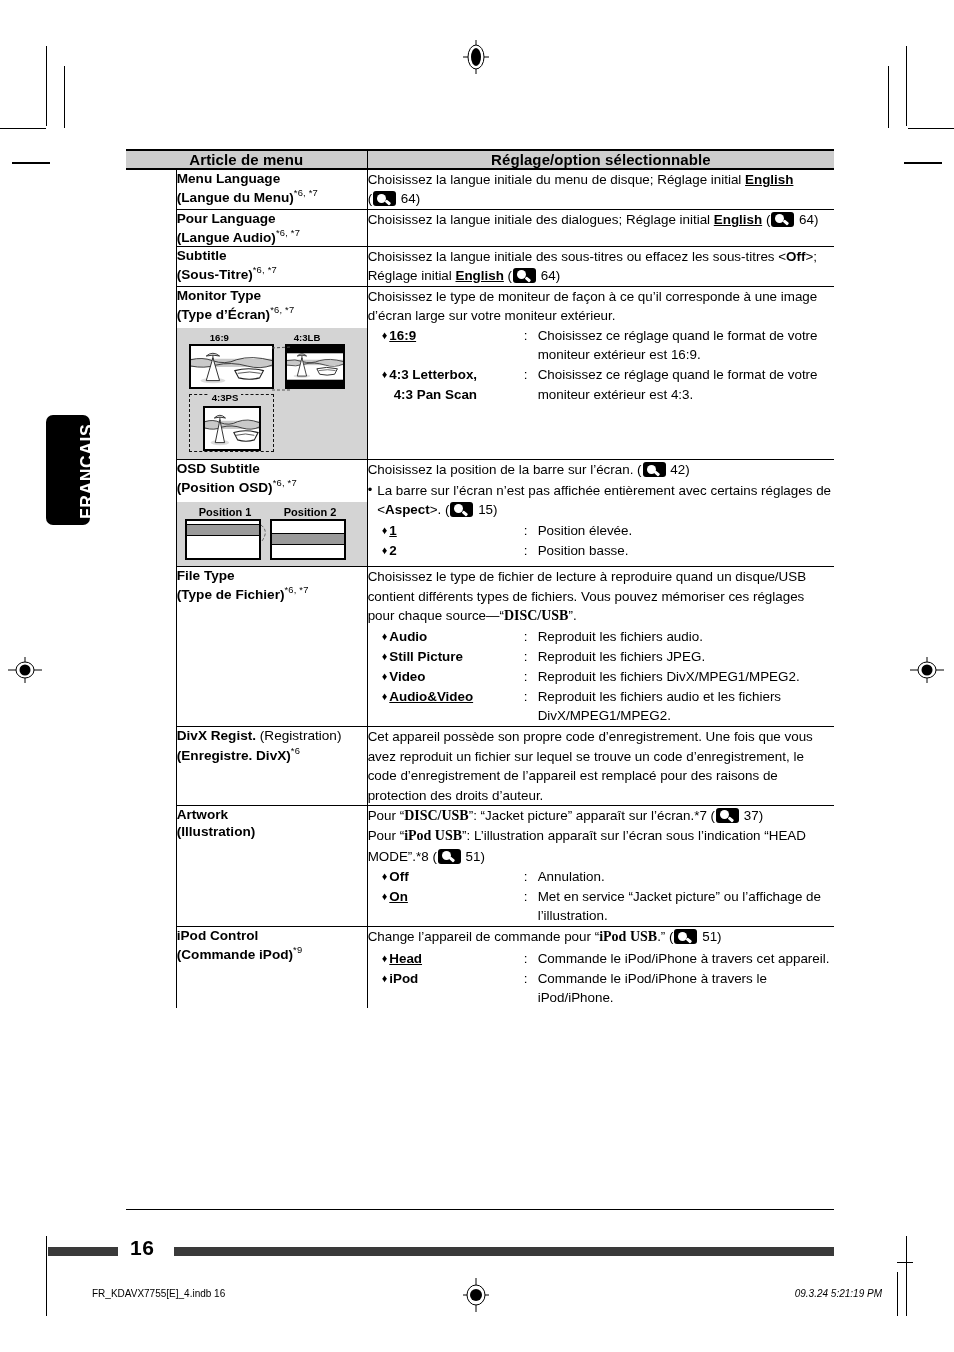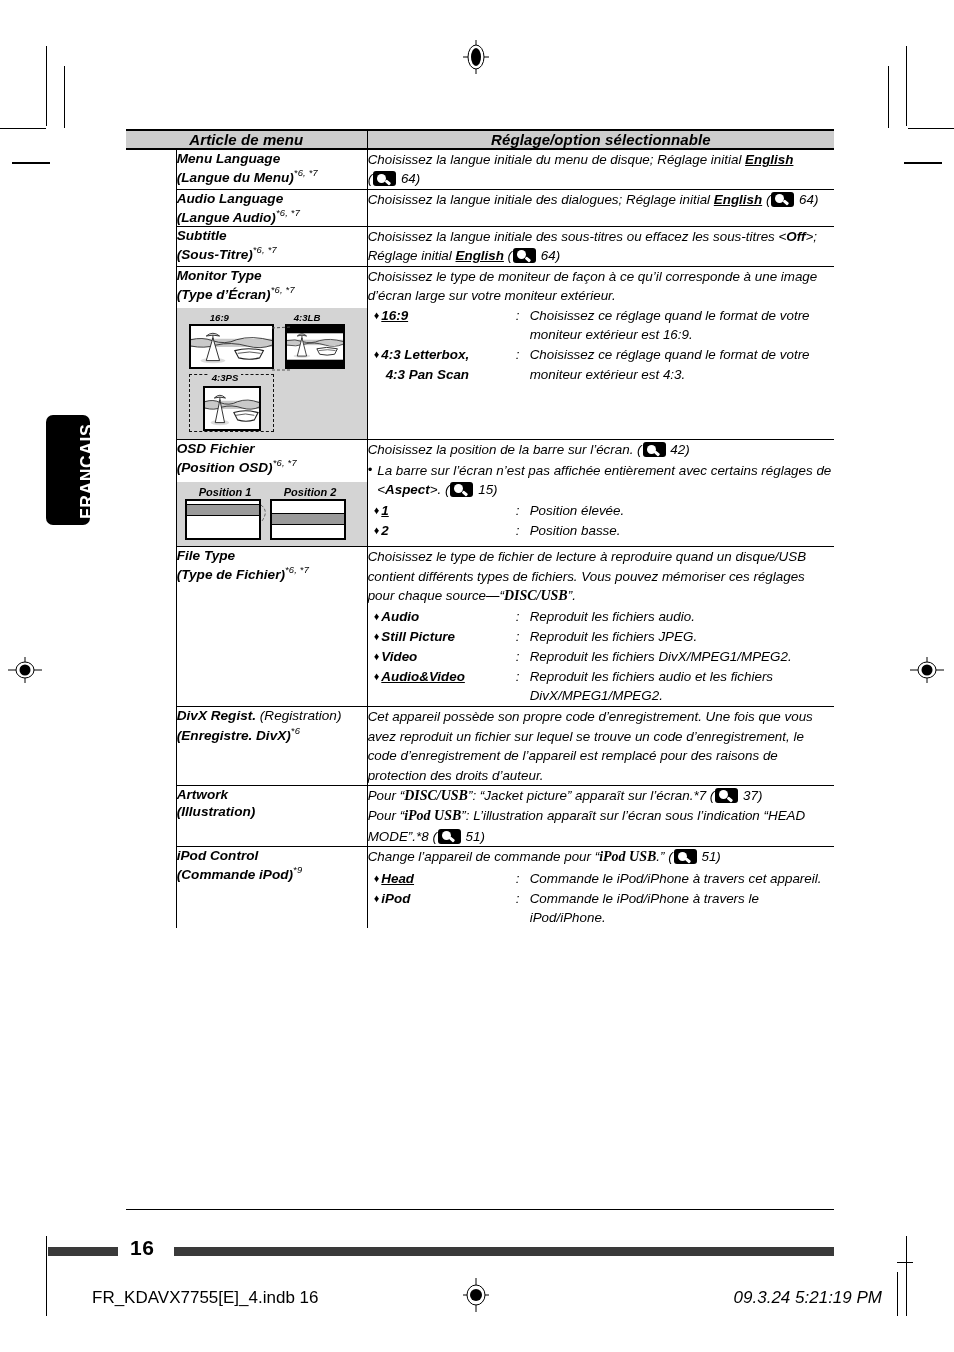--- a/index.html
+++ b/index.html
@@ -34,23 +34,22 @@
   }
   .side-label .txt{
     position:absolute;left:4px;top:78px;
     transform:rotate(-90deg);transform-origin:left top;
     font-size:14.5px;font-weight:bold;white-space:nowrap;letter-spacing:.2px;
   }
   .disc-icon{position:absolute;left:145px;top:678px;}
 
   
   .tbl{
-    position:absolute;left:126px;top:129px;width:708px;
+    position:absolute;left:126px;top:149px;width:708px;
     border-collapse:collapse;
-    font-style:italic;
   }
   .tbl td,.tbl th{vertical-align:top;padding:0;}
 
   .hd{
     background:#cdcdcd;border-top:2.2px solid #000;border-bottom:2.2px solid #000;
     text-align:center;font-weight:bold;font-size:15px;
     padding:7px 4px 8px 4px;letter-spacing:.1px;
   }
   .hd.left-cell{border-right:1.6px solid #000;}
 
@@ -65,21 +64,21 @@
   tr.rule > td{border-top:1.3px solid #000;}
 
   b,strong{font-weight:bold;}
   .u{text-decoration:underline;}
   .sup{font-size:9.4px;vertical-align:super;font-weight:normal;letter-spacing:.2px;}
   .nm{font-weight:normal;}
 
   
   .opts{width:100%;border-collapse:collapse;margin-top:1px;}
   .opts td{padding:0 0 1px 0;font-size:13.4px;line-height:1.42;vertical-align:top;}
-  .opts td.k{width:142px;white-space:nowrap;padding-left:6px;}
+  .opts td.k{width:142px;white-space:nowrap;padding-left:14px;}
   .opts td.sep{width:14px;}
   .dia{font-size:11px;vertical-align:1px;padding-right:2px;}
 
   .bullet-li{display:flex;gap:5px;align-items:flex-start;}
   .bullet-li .bd{font-size:13px;line-height:1.45;}
 
   
   .mag{
     display:inline-block;width:23px;height:15px;background:#000;
     border-radius:3px;position:relative;vertical-align:-3px;margin:0 1px;
@@ -105,21 +104,21 @@
   .osd-lab{position:absolute;font-size:11px;font-weight:bold;}
   .osd-box{position:absolute;background:#fff;border:2px solid #000;box-sizing:border-box;}
   .osd-bar{position:absolute;left:0;right:0;height:10px;background:#9a9a9a;border-top:1px solid #000;border-bottom:1px solid #000;}
 
   
   .pg-rule{position:absolute;background:#3a3a3a;}
   .pg-num{
     position:absolute;left:130px;top:1236px;font-size:21px;font-weight:bold;
     letter-spacing:.5px;
   }
-  .ftr{position:absolute;font-size:17px;font-family:"Liberation Sans", sans-serif;}
+  .ftr{position:absolute;font-size:10px;font-family:"Liberation Sans", sans-serif;}
   .ftr-left{left:92px;top:1288px;}
   .ftr-right{right:72px;top:1288px;white-space:nowrap;font-style:italic;}
   .vline{position:absolute;background:#000;width:1px;}
 </style>
 </head>
 <body>
 
 <div class="page">
 
   <div class="crop" style="left:46px;top:46px;width:1.2px;height:80px;"></div>
@@ -206,21 +205,21 @@
         </td>
         <td class="c-desc">
           <span>Choisissez la langue initiale du menu de disque; Réglage initial </span><b class="u">English</b><br>
           <span>(</span><span class="mag"></span>
           <span>64)</span>
         </td>
       </tr>
 
       <tr class="rule">
         <td class="c-name">
-          <b>Audio Language</b><br>
+          <b>Pour Language</b><br>
           <b>(Langue Audio)</b><span class="sup">*6, *7</span>
         </td>
         <td class="c-desc">
           <span>Choisissez la langue initiale des dialogues; Réglage initial </span><b class="u">English</b><span> (</span><span class="mag"></span>
           <span>64)</span>
           <div style="height:14px"></div>
         </td>
       </tr>
 
       <tr class="rule">
@@ -314,21 +313,21 @@
               <td class="sep">:</td>
               <td>Choisissez ce réglage quand le format de votre moniteur extérieur est 4:3.</td>
             </tr>
           </tbody>
             </table>
         </td>
       </tr>
 
       <tr class="rule">
         <td class="c-name">
-          <b>OSD Fichier</b><br>
+          <b>OSD Subtitle</b><br>
           <b>(Position OSD)</b><span class="sup">*6, *7</span>
 
           <div class="fig">
             <div class="osd-fig">
               <div class="osd-lab" style="left:18px;top:0px;">Position 1</div>
               <div class="osd-lab" style="left:103px;top:0px;text-align:center;">Position 2</div>
               <div class="osd-box" style="left:4px;top:13px;width:76px;height:41px;">
                 <div class="osd-bar" style="top:3px;"></div>
               </div>
               <div class="osd-box" style="left:89px;top:13px;width:76px;height:41px;">
@@ -421,20 +420,34 @@
         </td>
         <td class="c-desc">
           <div>
             <span>Pour “</span><b style="font-family:'Liberation Serif',serif;font-size:14px;">DISC/USB</b><span>”: “Jacket picture” apparaît sur l’écran.*7 (</span><span class="mag"></span>
             <span>37)</span>
           </div>
           <div>
             <span>Pour “</span><b style="font-family:'Liberation Serif',serif;font-size:14px;">iPod USB</b><span>”: L’illustration apparaît sur l’écran sous l’indication “HEAD MODE”.*8 (</span><span class="mag"></span>
             <span>51)</span>
           </div>
+          <table class="opts">
+            <tbody>
+                <tr>
+              <td class="k"><span class="dia">♦</span><b>Off</b></td>
+              <td class="sep">:</td>
+              <td>Annulation.</td>
+            </tr>
+            <tr>
+              <td class="k"><span class="dia">♦</span><b class="u">On</b></td>
+              <td class="sep">:</td>
+              <td>Met en service “Jacket picture” ou l’affichage de l’illustration.</td>
+            </tr>
+          </tbody>
+            </table>
         </td>
       </tr>
 
       <tr class="rule">
         <td class="c-name">
           <b>iPod Control</b><br>
           <b>(Commande iPod)</b><span class="sup">*9</span>
         </td>
         <td class="c-desc">
           <div>

